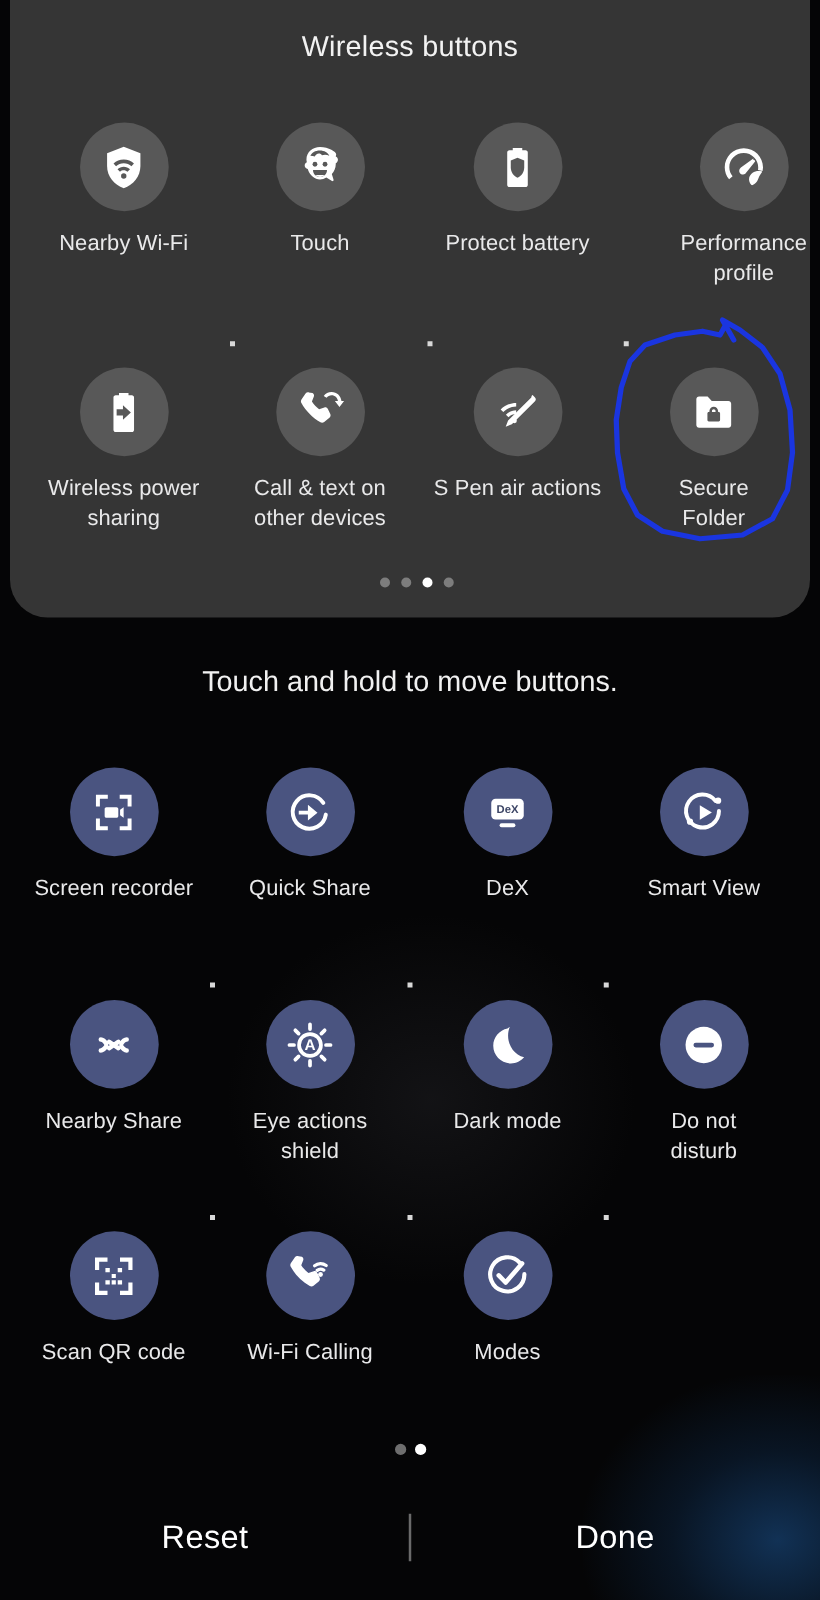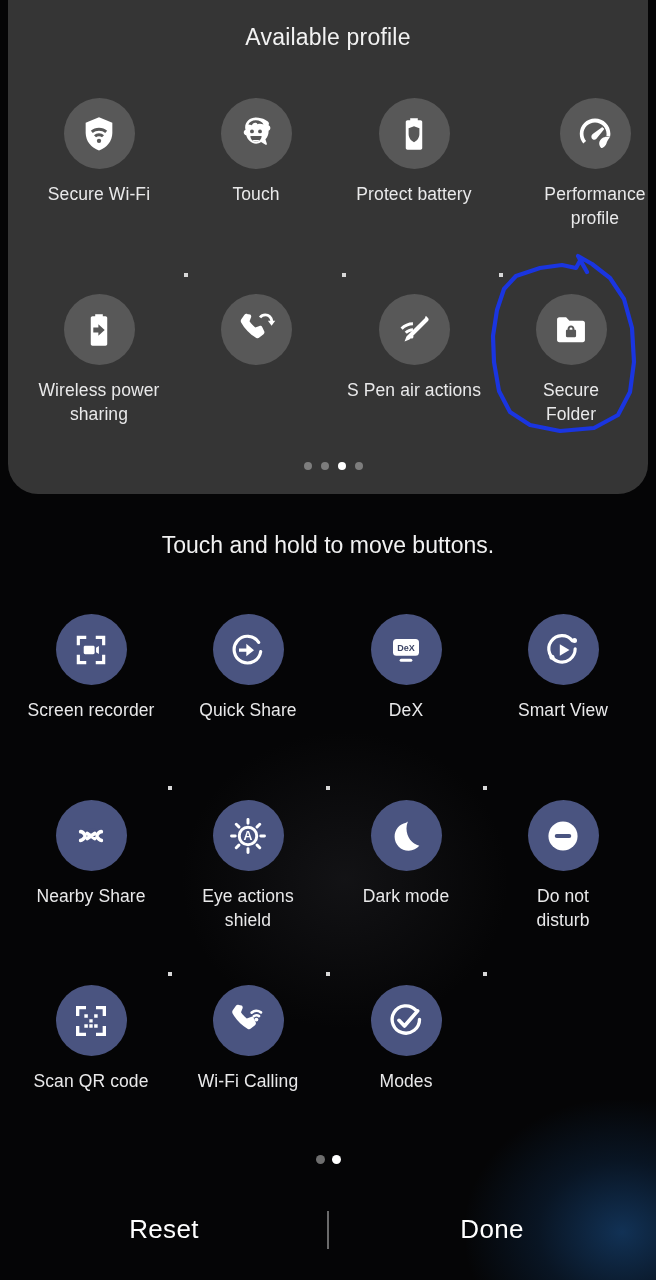--- a/index.html
+++ b/index.html
@@ -109,34 +109,34 @@
 </style>
 </head>
 <body>
 
 <div id="screen">
 
   <div class="glow-mid"></div>
   <div class="glow-br"></div>
 
   <div id="panel">
-    <div class="panel-title">Available profile</div>
+    <div class="panel-title">Wireless buttons</div>
 
     <div class="grid" style="top:98px;">
 
       <div class="tile off" style="left:12px;">
         <div class="circle">
           <svg width="40" height="40" viewBox="0 0 24 24">
             <path fill="#fff" d="M12 2 4 5.2v6.1c0 5 3.4 9.2 8 10.6 4.6-1.4 8-5.6 8-10.6V5.2L12 2z"></path>
             <path fill="#585858" d="M12 8.2c-1.9 0-3.6.7-4.9 1.9l1.2 1.3c1-.9 2.3-1.4 3.7-1.4s2.7.5 3.7 1.4l1.2-1.3C15.6 8.9 13.9 8.2 12 8.2z"></path>
             <path fill="#585858" d="M12 11.6c-1.1 0-2.2.4-3 1.2l1.2 1.2c.5-.5 1.1-.7 1.8-.7s1.3.3 1.8.7l1.2-1.2c-.8-.8-1.9-1.2-3-1.2z"></path>
             <circle fill="#585858" cx="12" cy="16.1" r="1.3"></circle>
           </svg>
         </div>
-        <div class="label">Secure Wi-Fi</div>
+        <div class="label">Nearby Wi-Fi</div>
       </div>
 
       <div class="tile off" style="left:169px;">
         <div class="circle">
           <svg width="42" height="42" viewBox="0 0 24 24">
             <path fill="#fff" d="M12 2.6c-3.4 0-6.2 2.3-6.2 5.7 0 .4.1.9.2 1.3-.6.2-1 .8-1 1.5 0 .8.6 1.5 1.4 1.6.8 2.8 3.2 4.8 5.6 4.8 1 0 2-.3 2.9-.9l2.6 1.6c.4.2.8-.2.7-.6l-.8-2.6c1.1-1.2 1.8-2.8 1.8-4.5 0-.1 0-.3 0-.4.6-.3 1-.9 1-1.6 0-.7-.4-1.3-1-1.5.1-.4.2-.8.2-1.2C19.4 4.9 16 2.6 12 2.6z"></path>
             <path fill="#585858" d="M7.6 6.6c.6-1.4 2.2-2.4 4.3-2.4 2.1 0 3.8 1 4.4 2.4-1.1-.5-2.3-.6-3.4-.2-.3-.5-.8-.8-1.4-.8-.9 0-1.6.6-1.8 1.4-.7-.3-1.4-.4-2.1-.4z"></path>
             <circle fill="#585858" cx="9.7" cy="10.5" r="1.1"></circle>
             <circle fill="#585858" cx="14.3" cy="10.5" r="1.1"></circle>
             <path fill="#585858" d="M8.8 13.1h6.4c0 1.8-1.4 3.2-3.2 3.2s-3.2-1.4-3.2-3.2z"></path>
@@ -187,20 +187,22 @@
       </div>
 
       <div class="tile off" style="left:169px;">
         <div class="circle">
           <svg width="42" height="42" viewBox="0 0 24 24">
             <path fill="#fff" d="M7.1 2.9c-.6-.3-1.3-.1-1.7.4L3.6 5.9c-.4.5-.4 1.2-.1 1.8 2 3.6 5 6.7 8.7 8.8.6.3 1.3.2 1.7-.2l2.4-1.9c.5-.4.7-1.1.4-1.7l-1.1-2.3c-.3-.6-1-.9-1.6-.7l-2.4.8c-1.3-1-2.4-2.1-3.3-3.5l.9-2.3c.2-.6 0-1.3-.6-1.6l-1.9-.2z"></path>
             <path fill="#fff" d="M17.3 2.6c-1.5 0-2.8.7-3.6 1.8l1.3.9c.5-.7 1.4-1.2 2.3-1.2 1.5 0 2.7 1.1 2.9 2.6h-1.4l2.1 2.8 2.1-2.8h-1.2c-.2-2.3-2.1-4.1-4.5-4.1z"></path>
             <path fill="#fff" d="M17.3 11.7c1.5 0 2.8-.7 3.6-1.8l-1.3-.9c-.5.7-1.4 1.2-2.3 1.2-1.5 0-2.7-1.1-2.9-2.6h1.4l-2.1-2.8-2.1 2.8h1.2c.2 2.3 2.1 4.1 4.5 4.1z" opacity="0"></path>
           </svg>
         </div>
+        <div class="label" style="white-space:pre-line;">Call &amp; text on
+other devices</div>
       </div>
 
       <div class="tile off" style="left:327px;">
         <div class="circle">
           <svg width="42" height="42" viewBox="0 0 24 24">
             <path fill="#fff" d="M18.9 4 20 5.1c.5.5.5 1.2 0 1.7L9.4 17.4l-2.8 1.1 1.1-2.8L18.3 5.1c.1-.6.3-1.1.6-1.1z"></path>
             <path fill="#fff" d="M5.5 11.8 4.3 10.6c1.9-1.9 4.4-3 7.1-3v1.7c-2.2 0-4.3.9-5.9 2.5z"></path>
             <path fill="#fff" d="M7.9 14.2 6.7 13c1.3-1.3 3-2 4.7-2v1.7c-1.3 0-2.6.5-3.5 1.5z"></path>
             <circle fill="#fff" cx="10.6" cy="15.8" r="1.1"></circle>
           </svg>

